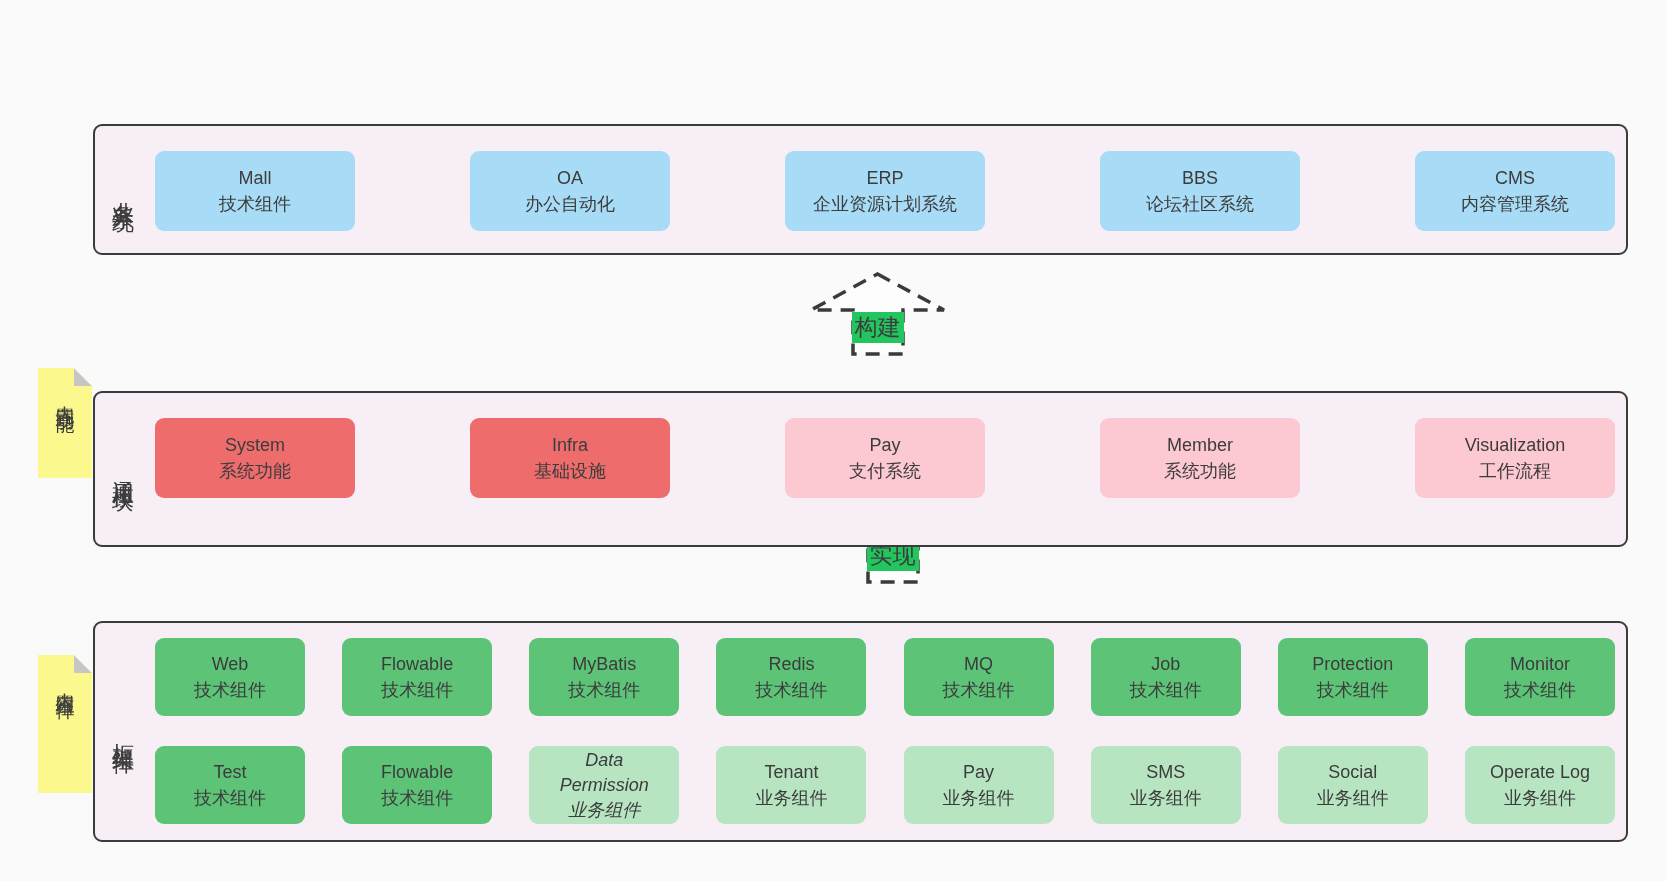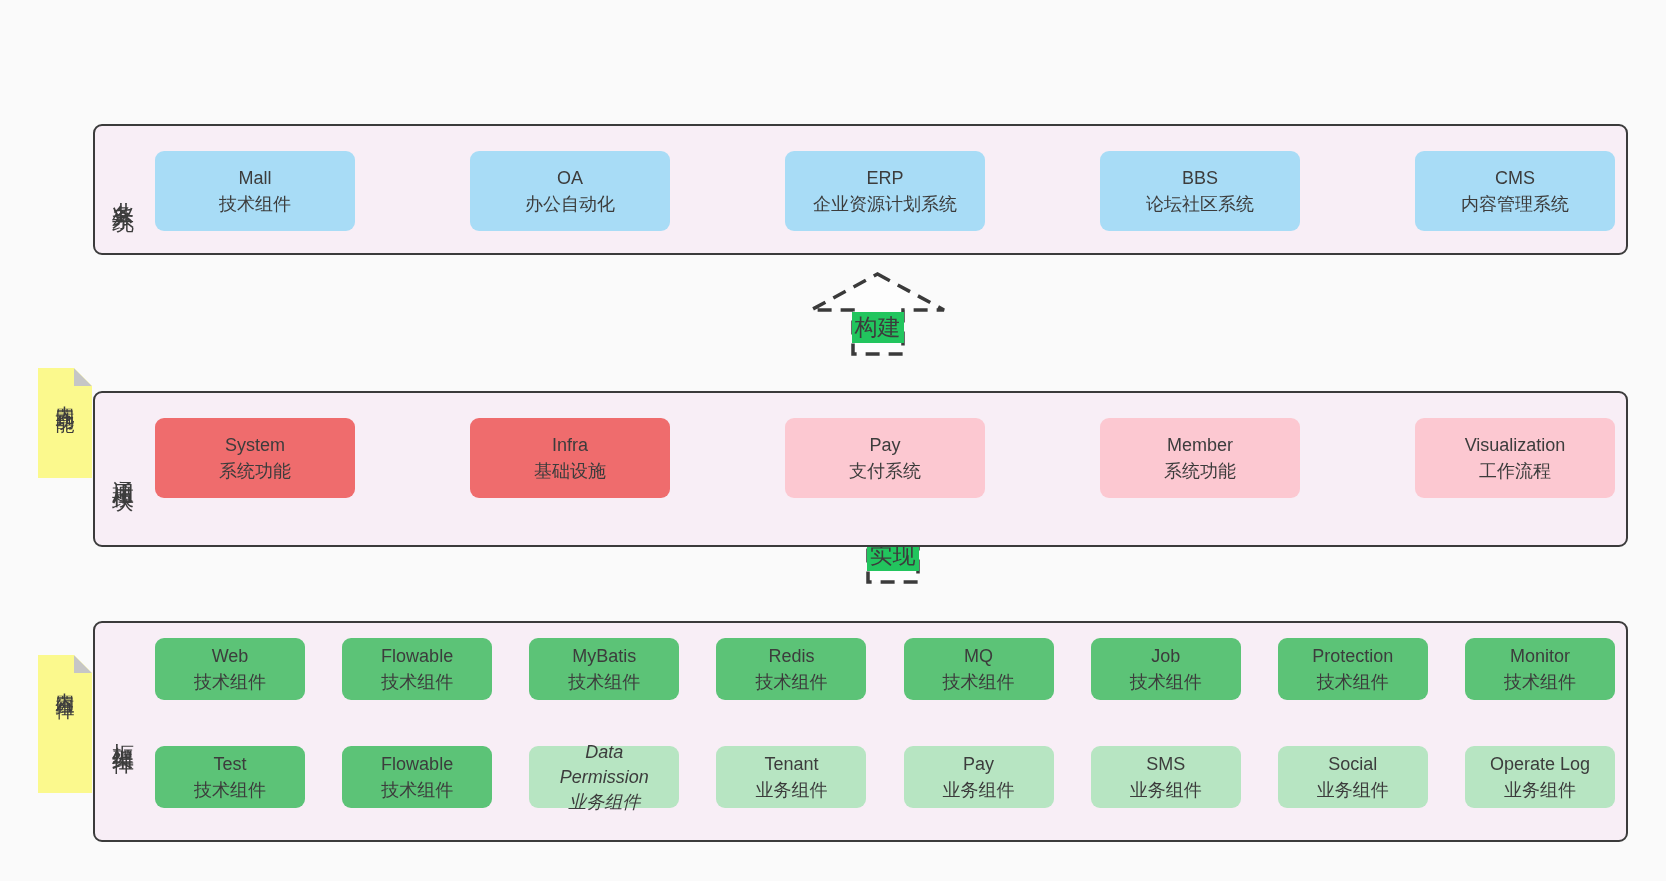--- a/index.html
+++ b/index.html
@@ -39,21 +39,21 @@
   .box{
     box-sizing:border-box;height:80px;border-radius:9px;
     display:flex;flex-direction:column;align-items:center;justify-content:center;
     text-align:center;font-size:18px;line-height:26px;color:var(--text);
     padding:0 6px;
   }
   .box .en{white-space:nowrap;}
   .box.wrap .en{white-space:normal;max-width:100px;line-height:25px;}
   .box.wrap{line-height:25px;font-style:italic;}
   .w200{width:200px;}
-  .w150{width:150px;height:62px;}
+  .w150{width:150px;height:78px;}
   .blue{background:var(--blue-box);}
   .red{background:var(--red-box);}
   .pink{background:var(--pink-box);}
   .green{background:var(--green-box);}
   .lightgreen{background:var(--lightgreen-box);}
 
   .sticky{
     position:absolute;left:38px;width:54px;background:var(--sticky-bg);z-index:0;
     clip-path:polygon(0 0,calc(100% - 18px) 0,100% 18px,100% 100%,0 100%);
   }

